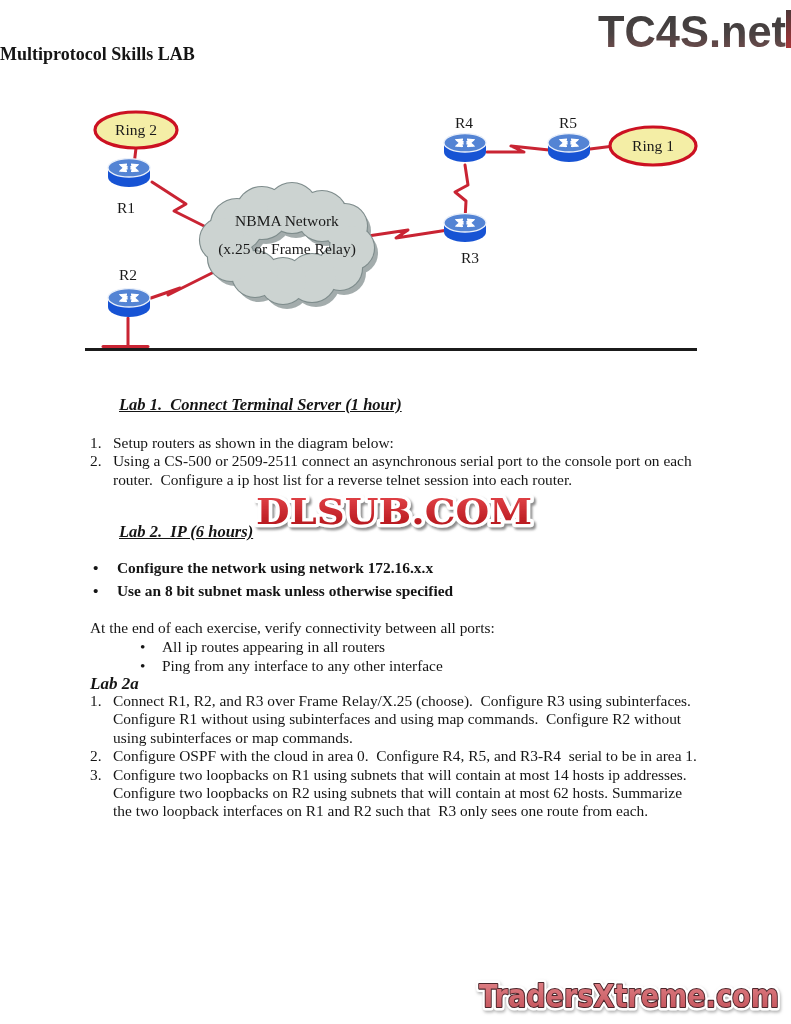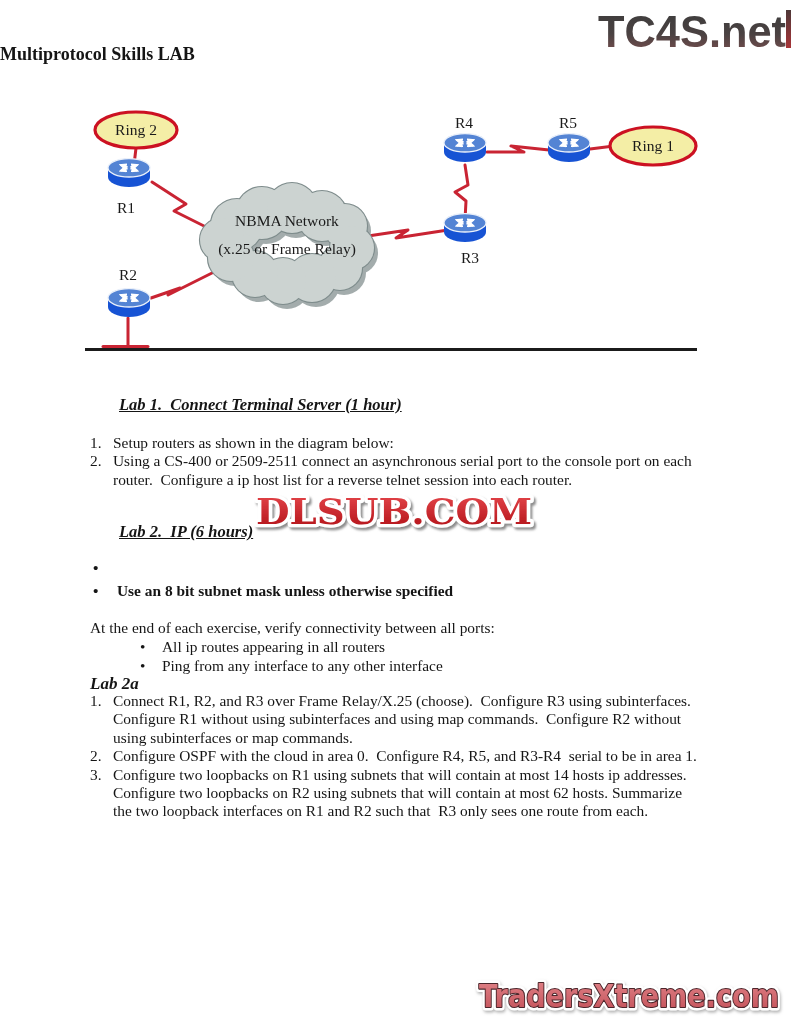--- a/index.html
+++ b/index.html
@@ -175,21 +175,21 @@
 <div id="section-rule" class="abs"></div>
 
 <div id="lab1-heading" class="abs lab-heading">Lab 1.  Connect Terminal Server (1 hour)</div>
 <div id="lab1-list" class="abs olist">
   <div class="oli">
     <span class="num">1.</span>
     <span class="itext">Setup routers as shown in the diagram below:</span>
   </div>
   <div class="oli">
     <span class="num">2.</span>
-    <span class="itext">Using a CS-400 or 2509-2511 connect an asynchronous serial port to the console port on each router.  Configure a ip host list for a reverse telnet session into each router.</span>
+    <span class="itext">Using a CS-500 or 2509-2511 connect an asynchronous serial port to the console port on each router.  Configure a ip host list for a reverse telnet session into each router.</span>
   </div>
 </div>
 
 <svg id="dlsub-svg" class="abs" width="288" height="48" viewBox="0 0 288 48">
   <defs>
     <linearGradient id="dlgrad" x1="0" y1="0" x2="0" y2="1">
       <stop offset="0" stop-color="#e8494e"></stop>
       <stop offset="1" stop-color="#ae0f14"></stop>
     </linearGradient>
     <filter id="dlshadow" x="-20%" y="-20%" width="140%" height="140%">
@@ -197,20 +197,21 @@
     </filter>
   </defs>
   <text x="144" y="36" text-anchor="middle" font-family="DejaVu Serif, serif" font-weight="bold" font-size="35" textLength="276" lengthAdjust="spacingAndGlyphs" fill="url(#dlgrad)" stroke="#ffffff" stroke-width="6.5" stroke-linejoin="round" paint-order="stroke" filter="url(#dlshadow)">DLSUB.COM</text>
 </svg>
 
 <div id="lab2-heading" class="abs lab-heading">Lab 2.  IP (6 hours)</div>
 
 <div id="lab2-bullets" class="abs">
   <div class="brow">
     <span class="bdot">•</span>
+    <span>Configure the network using network 172.16.x.x</span>
   </div>
   <div class="brow">
     <span class="bdot">•</span>
     <span>Use an 8 bit subnet mask unless otherwise specified</span>
   </div>
 </div>
 
 <div id="verify-intro" class="abs">At the end of each exercise, verify connectivity between all ports:</div>
 
 <div id="verify-bullets" class="abs">

